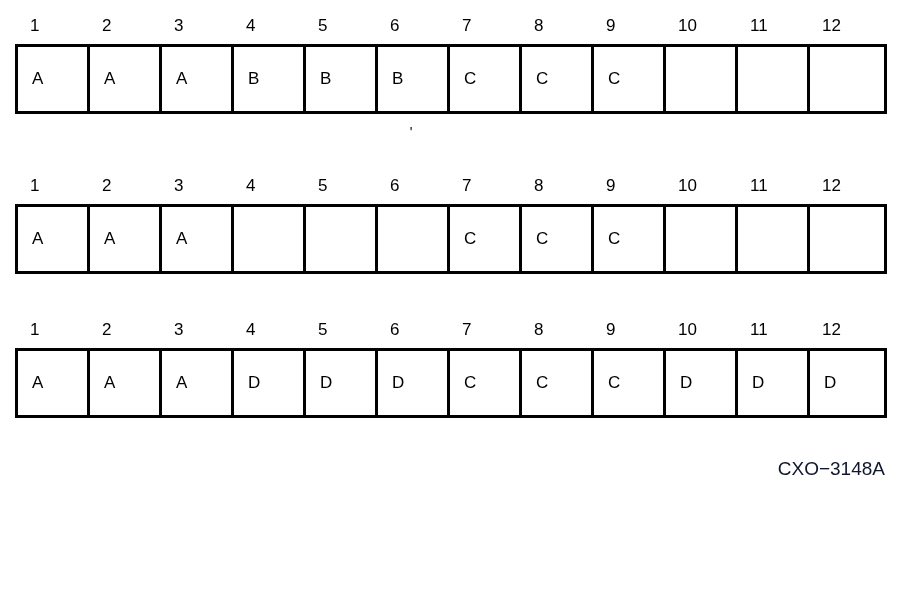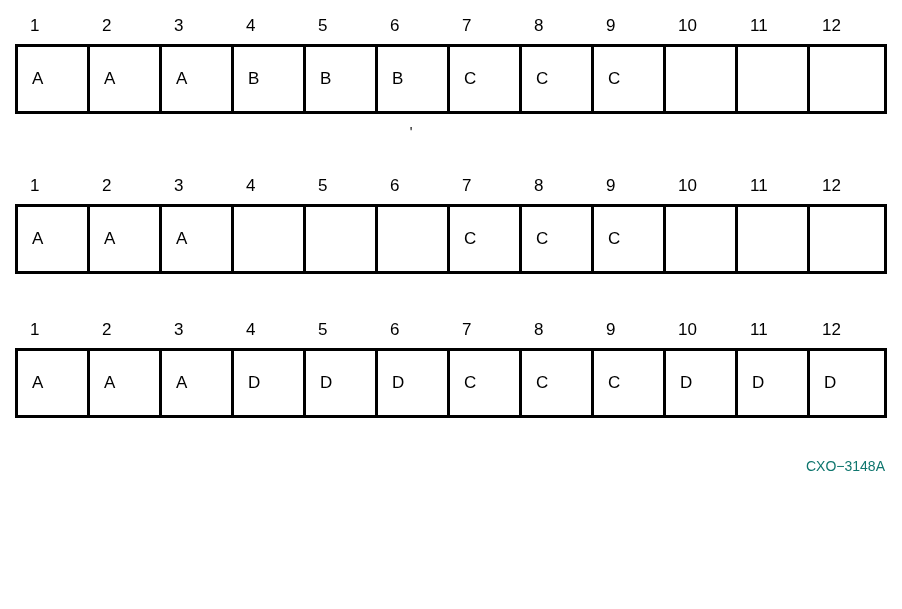--- a/index.html
+++ b/index.html
@@ -45,23 +45,23 @@
     .gap-marker {
       text-align: center;
       font-size: 14px;
       margin-top: -30px;
       margin-bottom: 30px;
       margin-left: -80px;
       color: #000;
     }
     .figure-code {
       text-align: right;
-      font-size: 14px;
+      font-size: 19px;
       padding-right: 2px;
-      color: #0f766e;
+      color: #0f172a;
     }
   </style>
 </head>
 <body>
 
 <div class="table-block">
   <div class="headers">
     <div class="header-num">1</div>
     <div class="header-num">2</div>
     <div class="header-num">3</div>

